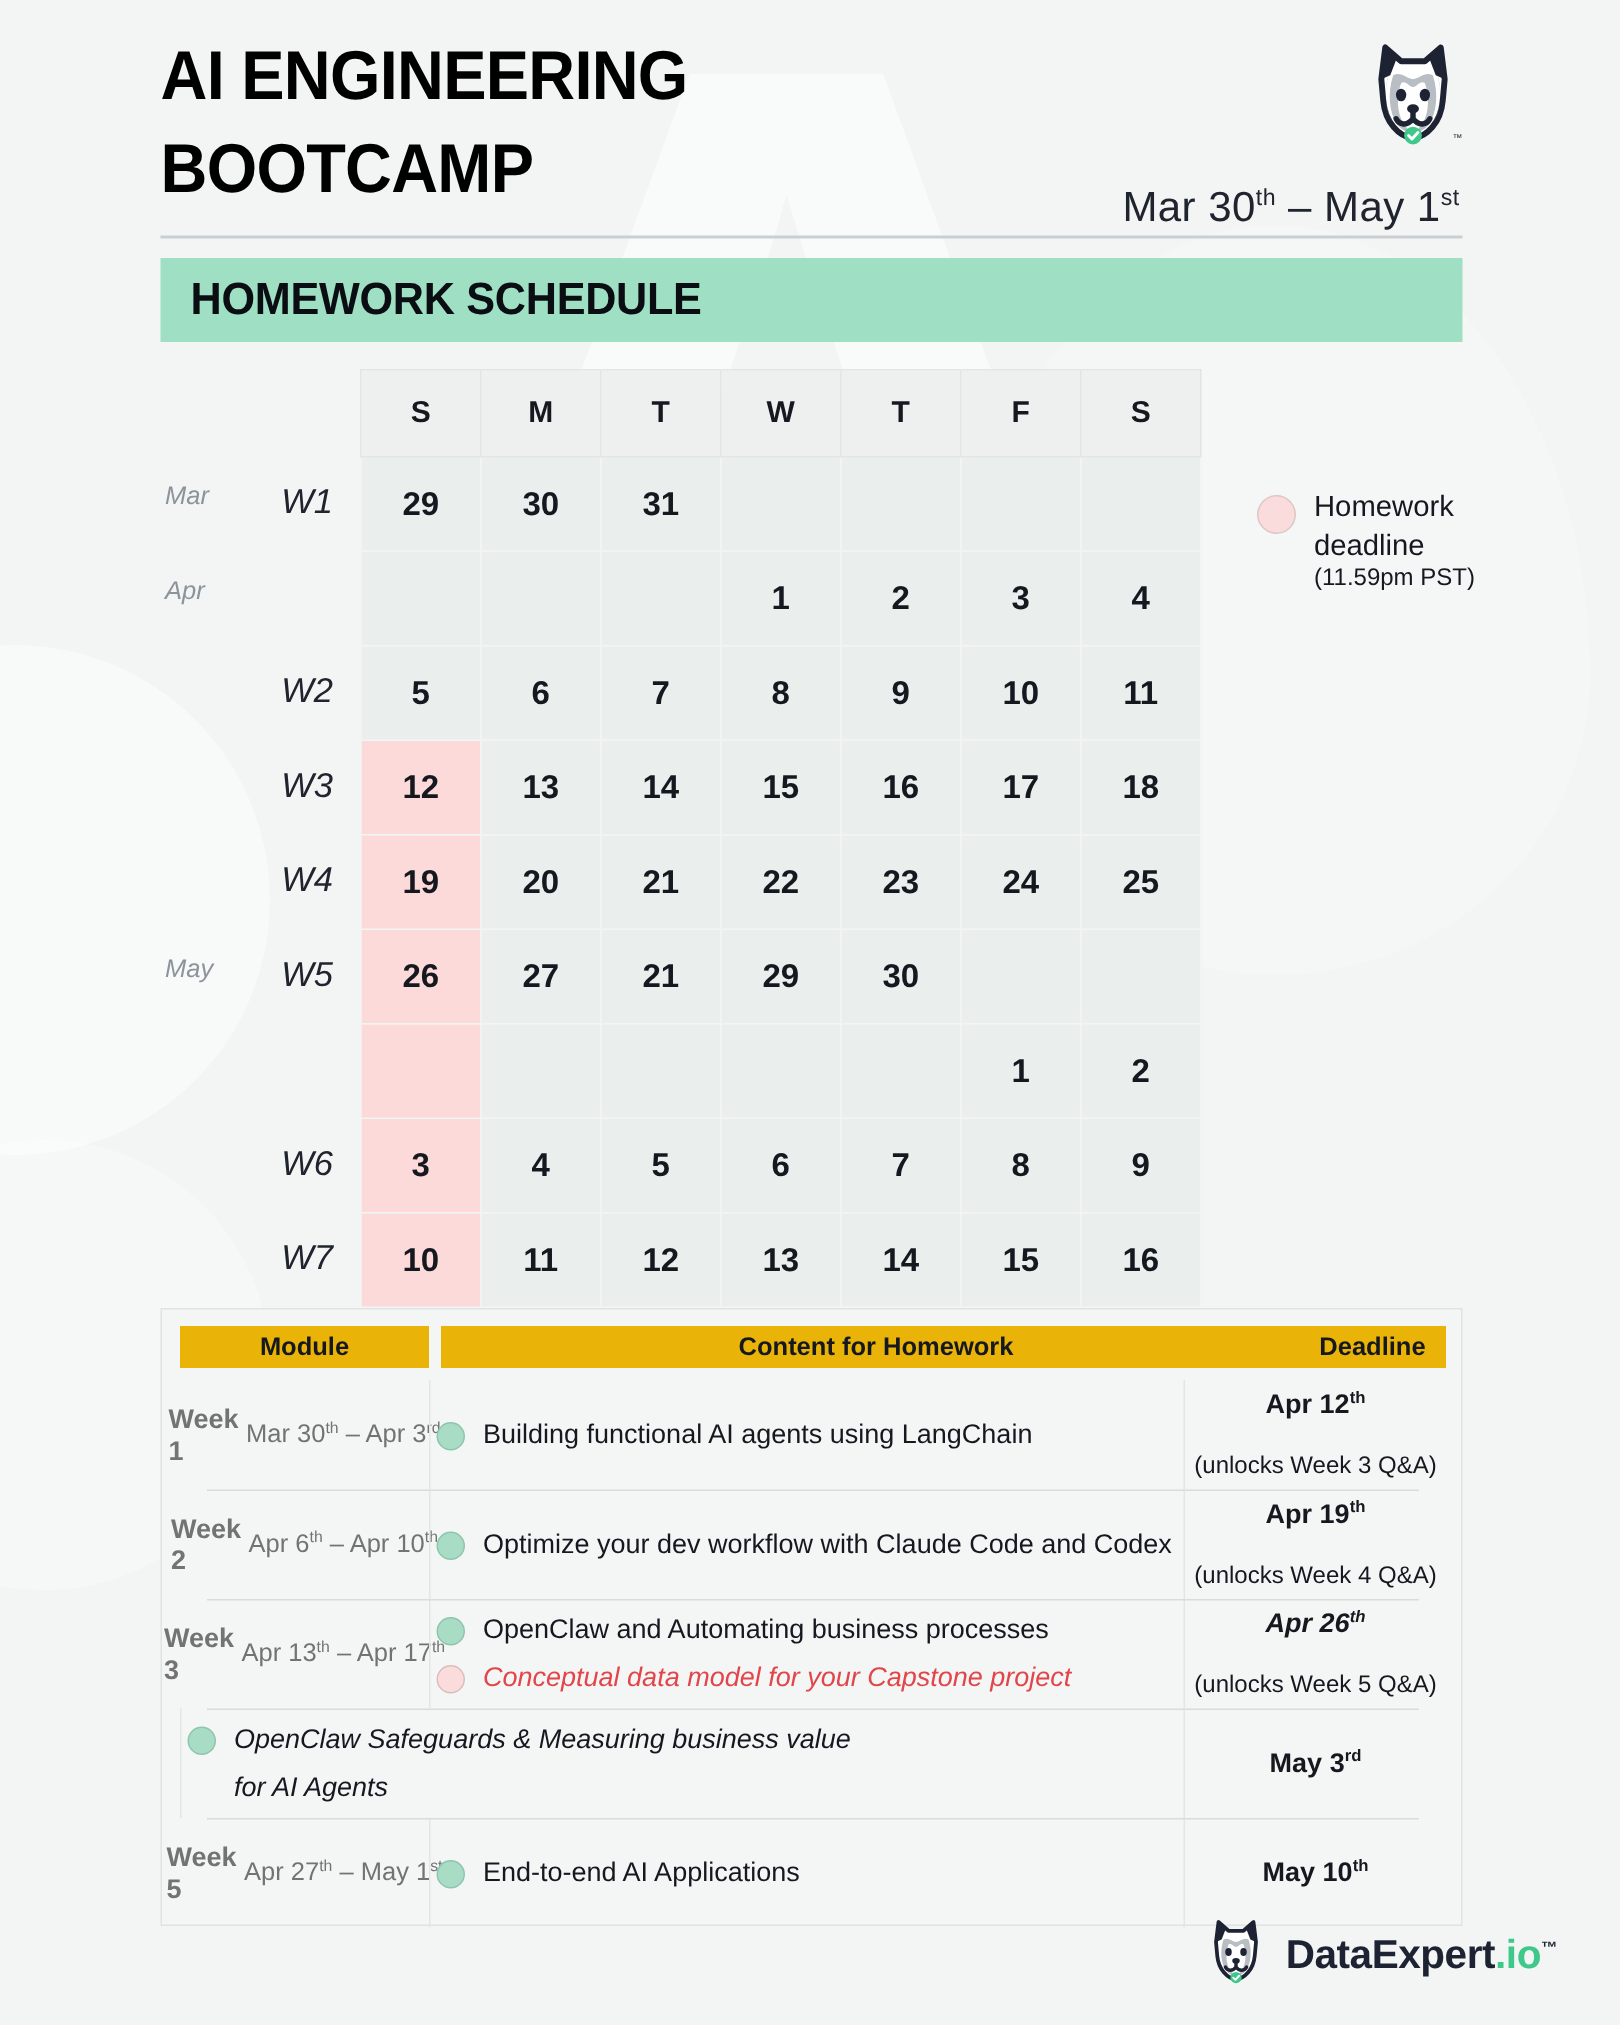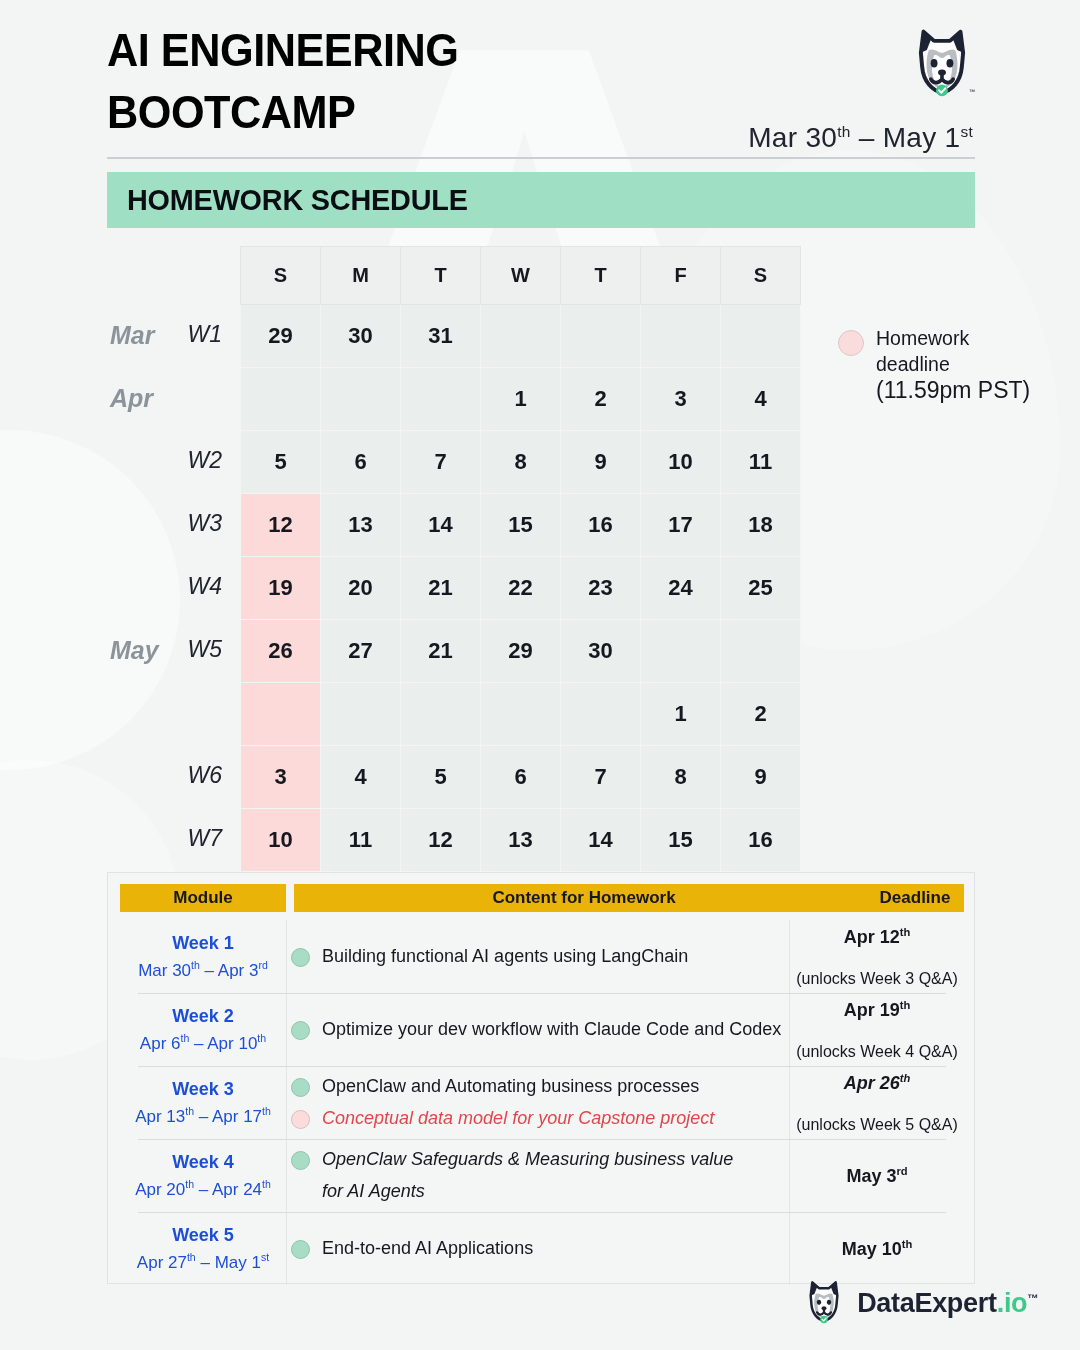--- a/index.html
+++ b/index.html
@@ -90,56 +90,56 @@
     background: #eaeeed;
   }
   table.cal th {
     height: 58px; font-size: 20px; font-weight: 800;
     background: #edf0ef; border-color: #e1e5e4;
   }
   table.cal td.hl { background: #fcdada; }
   table.cal td.empty { color: transparent; }
   .rowlabels { position:absolute; left:0; top:0; width:240px; }
   .mon {
-    position:absolute; font-style: italic; font-size: 25px; color:#8c949b;
-    font-weight: 700;
+    position:absolute; font-style: italic; font-size: 17px; color:#8c949b;
+    font-weight: 400;
   }
   .wk {
     position:absolute; right: 18px; font-style: italic; font-size: 23px;
     color:#20242e; font-weight: 500;
   }
 
   
   .legend { position:absolute; left:838px; top:326px; display:flex; gap:12px; }
   .legend .dot {
     width:26px; height:26px; border-radius:50%;
     background:#fbdcdc; border:1.5px solid #ddc6c6; flex:none; margin-top:4px;
   }
   .legend .ltext { font-size:19.5px; color:#15181f; line-height:1.32; }
-  .legend .lsub { font-size:23px; color:#15181f; }
+  .legend .lsub { font-size:16px; color:#15181f; }
 
   
   .panel {
     position:absolute; left:107px; top:872px; width:868px; height:412px;
     background:#f4f6f5; border:1px solid #dfe3e2;
   }
   .ph { position:absolute; top:11px; height:28px; background:#eab308;
         display:flex; align-items:center; justify-content:center;
         font-size:17px; font-weight:700; color:#15181f; }
   .ph.c1 { left:12px; width:166px; }
   .ph.c2 { left:186px; width:580px; }
   .ph.c3 { left:774px; width:82px; }
   .ph.c3 { left:758px; width:98px; }
 
   .prow { position:absolute; left:12px; width:844px; display:flex; }
   .prow .sep { position:absolute; left:18px; right:18px; top:0; height:1px; background:#d8dcdb; }
   .cellA {
-    width:166px; flex:none; display:flex; flex-direction:column;
+    width:166px; flex:none; display:flex; flex-direction:row;
     align-items:center; justify-content:center; gap:5px;
-    font-size:17px; color:#1d4ed8; text-align:right;
+    font-size:17px; color:#737373; text-align:left;
   }
   .cellA .wkname { font-weight:700; font-size:18px; }
   .cellA .wkdate { font-weight:400; font-size:17px; white-space:nowrap; }
   .cellB {
     flex:1; border-left:1px solid #e3e6e5; border-right:1px solid #e3e6e5;
     display:flex; flex-direction:column; justify-content:center; gap:9px;
     padding:0 10px 0 4px; overflow:hidden;
   }
   .bullet { display:flex; align-items:flex-start; gap:12px; }
   .bdot { width:19px; height:19px; border-radius:50%; flex:none; margin-top:3px; }
@@ -382,24 +382,20 @@
               <div class="btext red">Conceptual data model for your Capstone project</div>
             </div>
           </div>
           <div class="cellC">
             <div class="dl ital"><span>Apr 26</span><sup>th</sup></div>
             <div class="unl">(unlocks Week 5 Q&amp;A)</div>
           </div>
         </div>
         <div class="prow" style="top: 266px; height: 73px;">
           <div class="sep"></div>
-          <div class="cellA">
-            <div class="wkname">Week 4</div>
-            <div class="wkdate"><span>Apr 20</span><sup>th</sup><span> – Apr 24</span><sup>th</sup></div>
-          </div>
           <div class="cellB">
             <div class="bullet">
               <div class="bdot green"></div>
               <div class="btext ital">OpenClaw Safeguards &amp; Measuring business value</div>
             </div>
             <div class="bullet">
               <div class="bdot " style="visibility: hidden;"></div>
               <div class="btext ital">for AI Agents</div>
             </div>
           </div>

